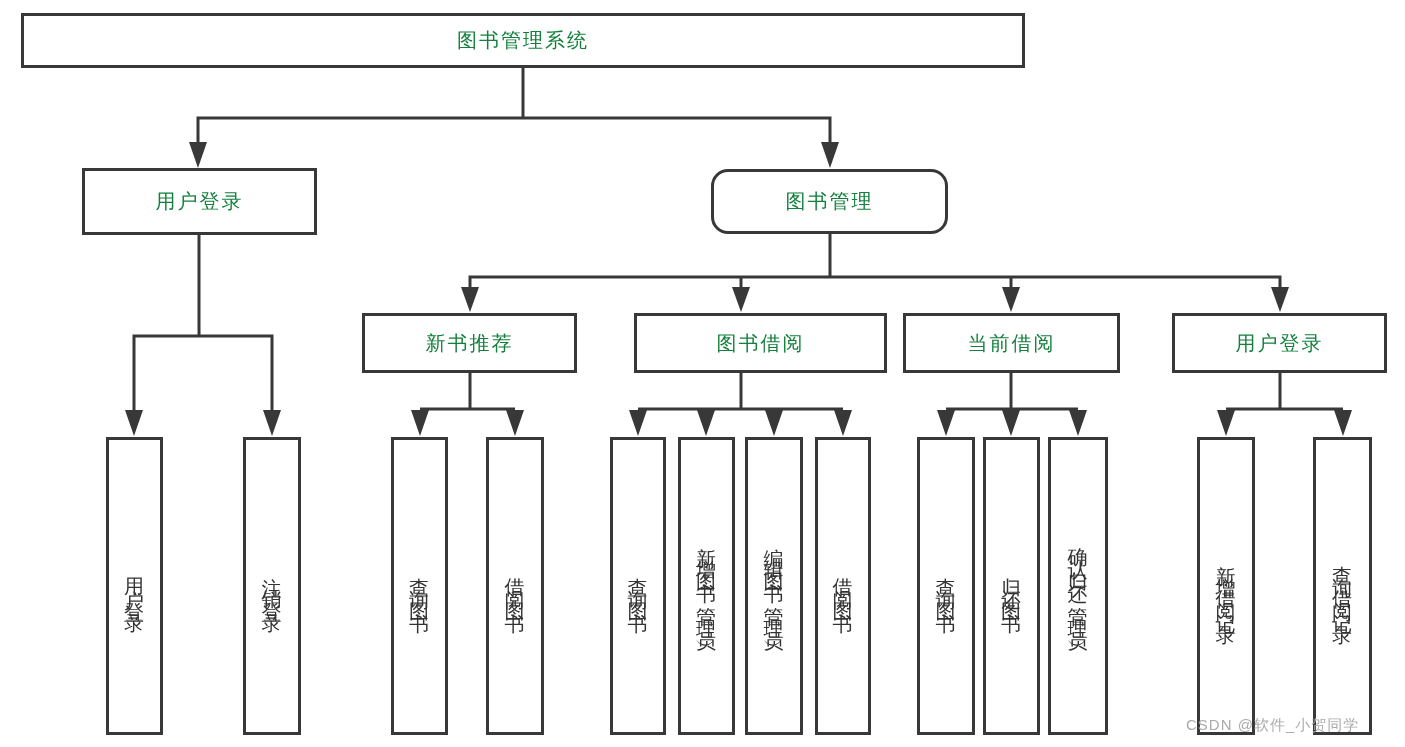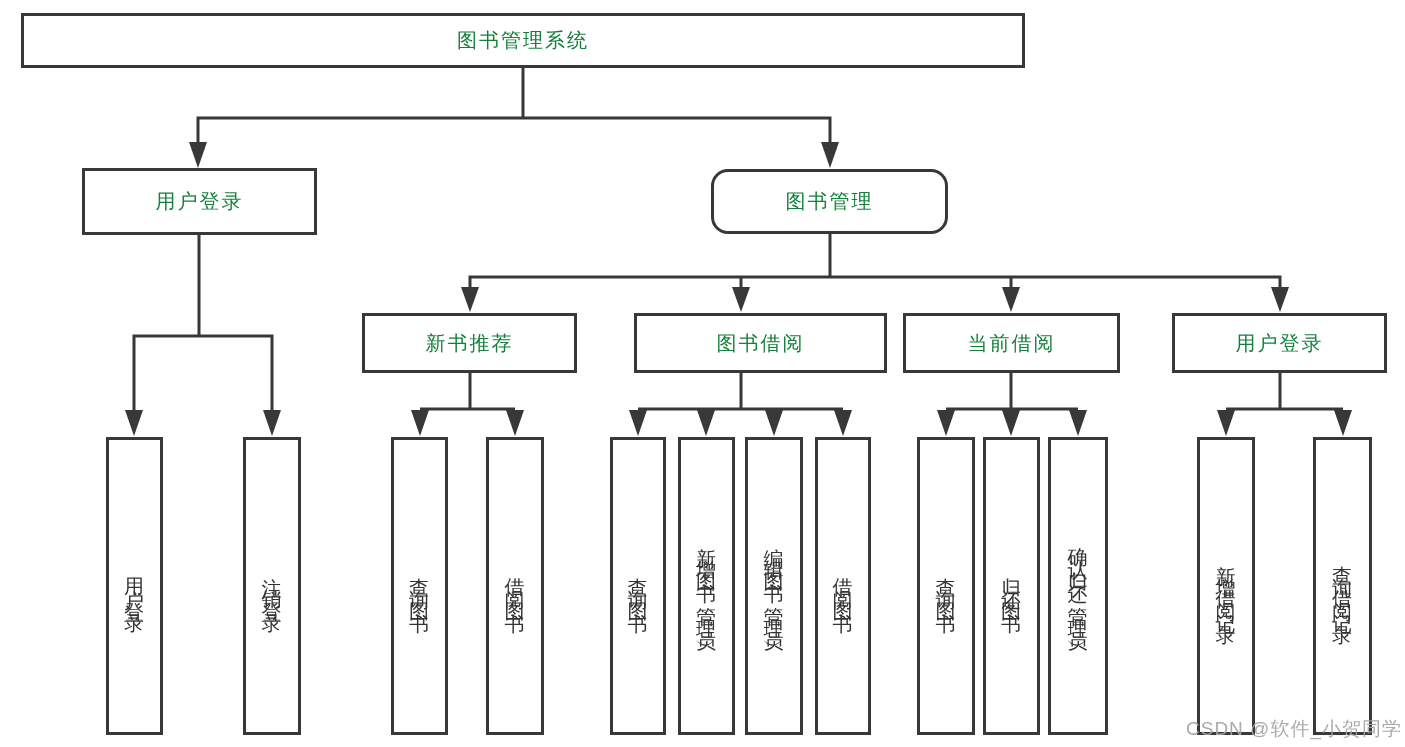--- a/index.html
+++ b/index.html
@@ -22,21 +22,21 @@
     background:#ffffff; border:3px solid #383838;
     display:flex; align-items:center; justify-content:center;
     font-size:20px; color:#333333;
   }
   .vnode .vlabel {
     writing-mode:vertical-lr; text-orientation:mixed;
     letter-spacing:12px; line-height:1;
   }
   .watermark {
     position:absolute; left:1186px; top:716px;
-    font-size:19px; letter-spacing:1px;
+    font-size:15px; letter-spacing:1px;
     color:rgba(165,165,165,0.95); z-index:5;
   }
 </style>
 </head>
 <body>
 
 <div class="canvas">
 
   <svg class="connectors" width="1405" height="747" viewBox="0 0 1405 747">
     <g stroke="#383838" stroke-width="3" fill="none">

